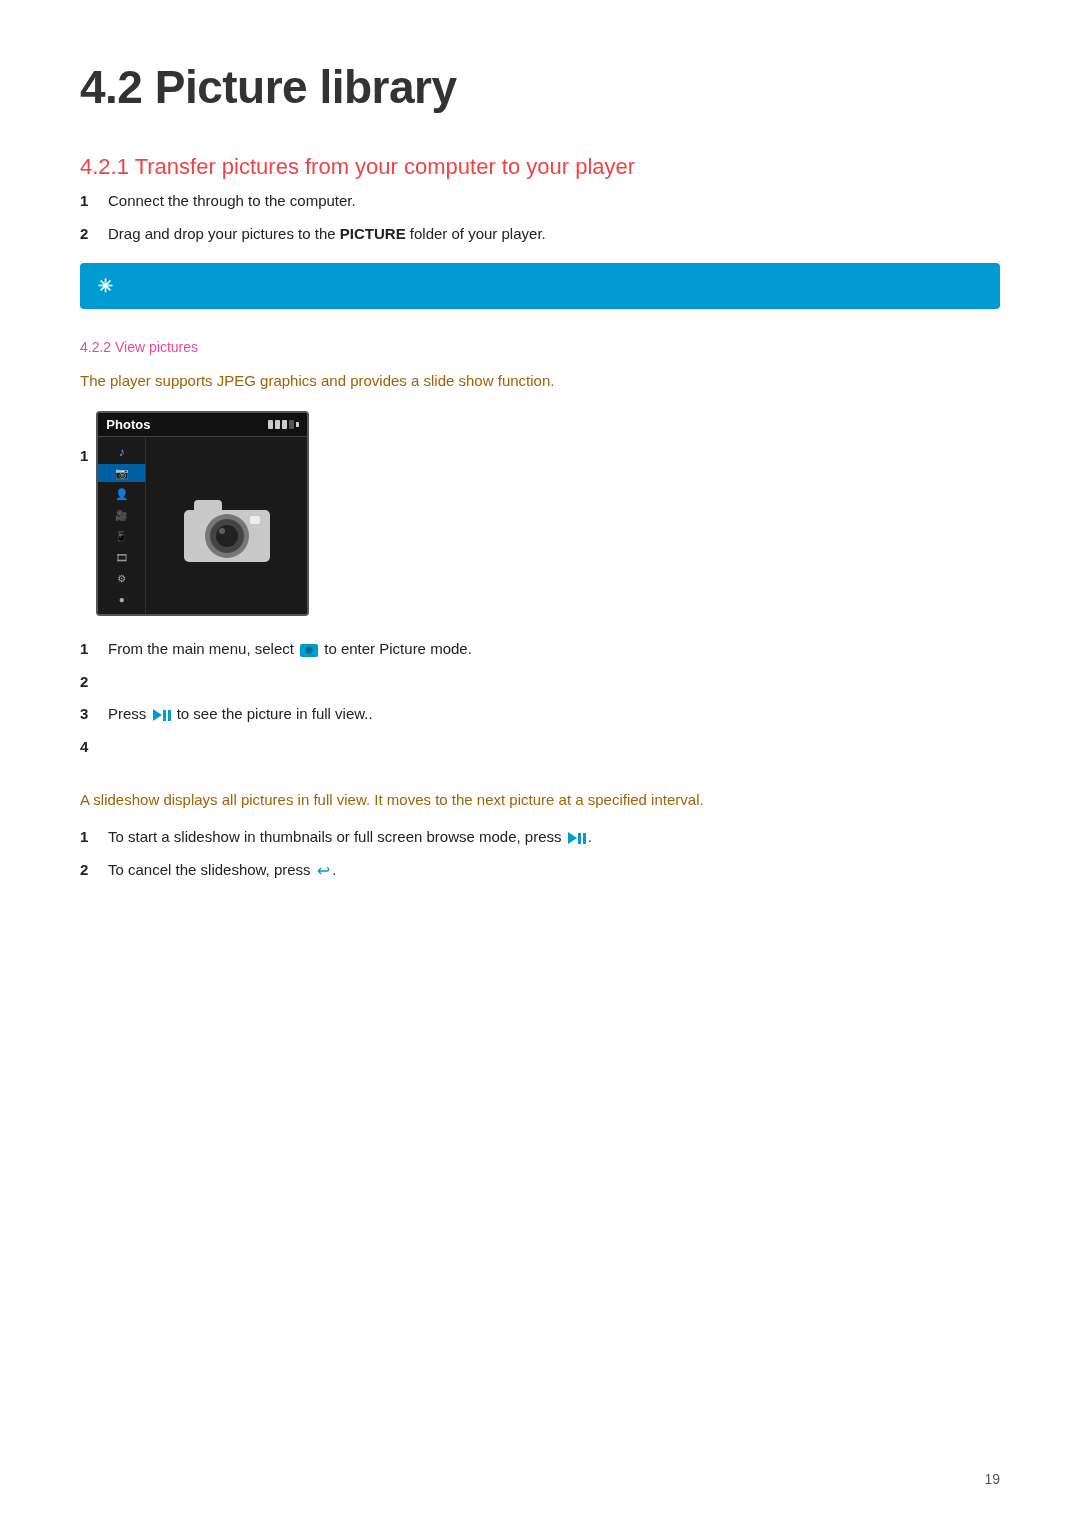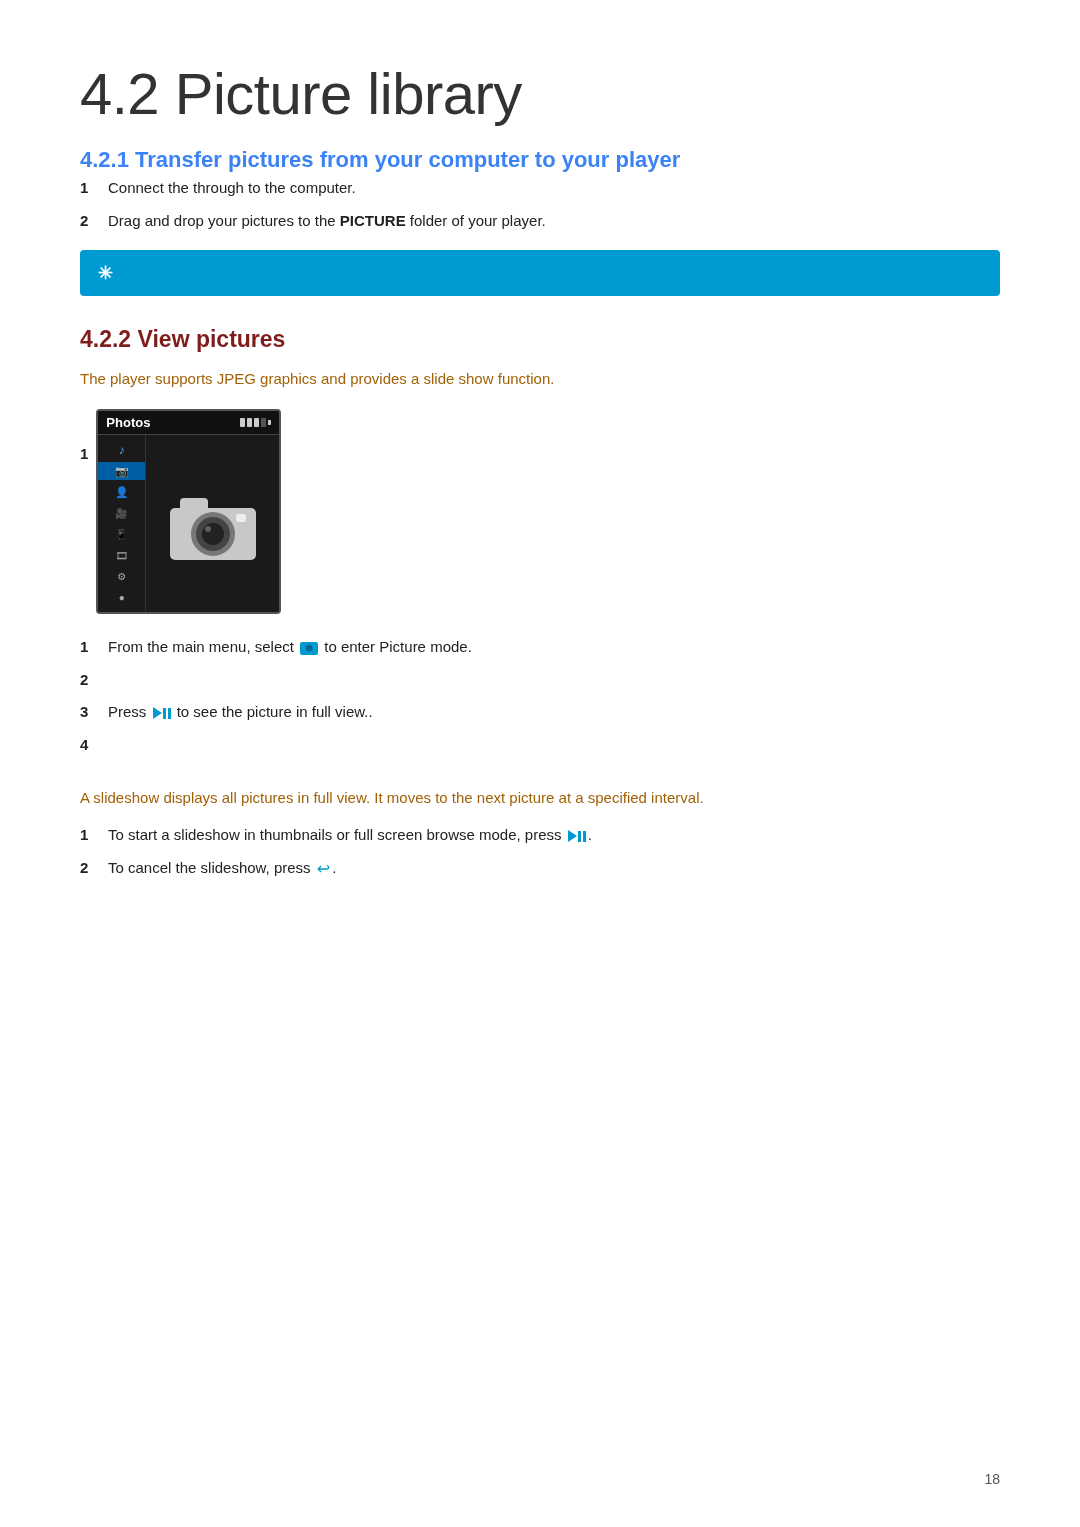--- a/index.html
+++ b/index.html
@@ -9,38 +9,38 @@
       font-family: Arial, Helvetica, sans-serif;
       font-size: 15px;
       color: #222;
       width: 1080px;
       min-height: 1527px;
       padding: 60px 80px 60px 80px;
       position: relative;
     }
 
     h1.page-title {
-      font-size: 58px;
-      font-weight: 400;
+      font-size: 46px;
+      font-weight: 700;
       color: #333;
-      margin-bottom: 20px;
+      margin-bottom: 40px;
       letter-spacing: -0.5px;
     }
 
     h2.section-heading {
       font-size: 22px;
-      font-weight: 700;
-      color: #3b82f6;
-      margin-bottom: 4px;
+      font-weight: 400;
+      color: #ef4444;
+      margin-bottom: 10px;
     }
 
     h3.subsection-heading {
-      font-size: 23px;
-      font-weight: 700;
-      color: #7f1d1d;
+      font-size: 14px;
+      font-weight: 400;
+      color: #ec4899;
       margin-bottom: 14px;
     }
 
     .numbered-list {
       list-style: none;
       margin-bottom: 18px;
     }
 
     .numbered-list li {
       display: flex;
@@ -100,21 +100,21 @@
     .device-label-1 {
       font-size: 15px;
       font-weight: 700;
       margin-right: 8px;
       margin-top: 36px;
     }
 
     .device-screen {
       border: 2px solid #555;
       background: #1a1a1a;
-      width: 185px;
+      width: 213px;
       border-radius: 4px;
       overflow: hidden;
       position: relative;
     }
 
     .device-header {
       background: #111;
       display: flex;
       justify-content: space-between;
       align-items: center;
@@ -417,13 +417,13 @@
     </li>
     <li>
       <span class="num">2</span>
       <span>To cancel the slideshow, press
         <span class="back-icon">↩</span>.
       </span>
     </li>
   </ol>
 </div>
 
-<div class="page-number">18</div>
+<div class="page-number">19</div>
 
 </body></html>

